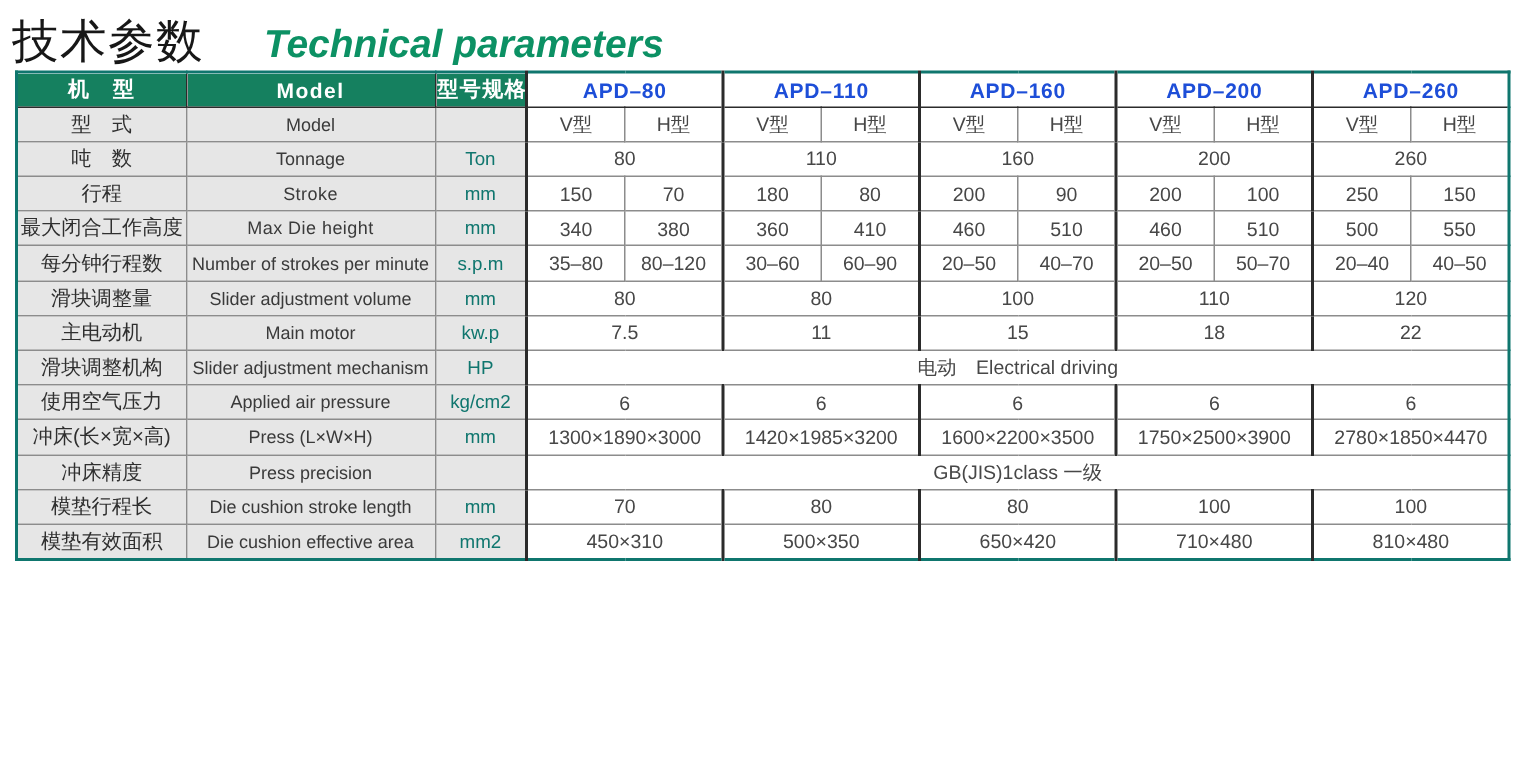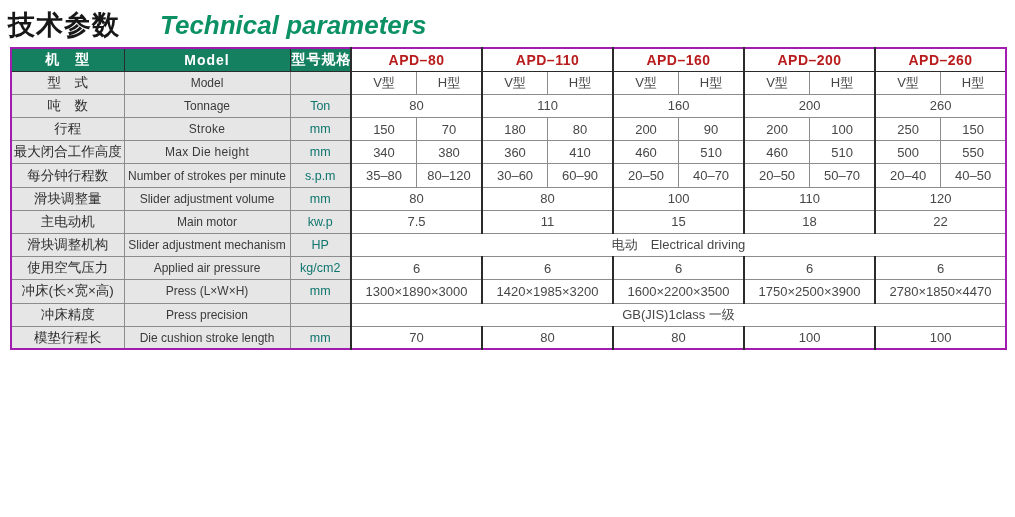--- a/index.html
+++ b/index.html
@@ -6,51 +6,51 @@
   body{
     width:1015px;height:517px;background:#ffffff;
     font-family:"Liberation Sans", sans-serif;
     -webkit-font-smoothing:antialiased;
   }
   .title-row{
     display:flex;align-items:baseline;gap:40px;
     padding:7px 0 0 8px;height:44px;box-sizing:border-box;
   }
   .title-zh{
-    font-size:27px;font-weight:bold;color:#171717;letter-spacing:1px;
+    font-size:31px;font-weight:normal;color:#171717;letter-spacing:1px;
   }
   .title-en{
     font-size:26px;font-weight:bold;font-style:italic;color:#0c9164;
     letter-spacing:0px;
   }
   table.params{
     border-collapse:collapse;table-layout:fixed;
     margin:3px 0 0 10px;
-    border:2px solid #a21caf;
+    border:2px solid #0f766e;
     width:997px;
   }
   col.c1{width:113px}
   col.c2{width:166px}
   col.c3{width:61px}
   col.cd{width:65.5px}
   td{
     border:1px solid #8c8c8c;
     text-align:center;vertical-align:middle;
     height:23.2px;padding:0 1px;
     font-size:13px;color:#474747;
     white-space:nowrap;overflow:hidden;
     box-sizing:border-box;
   }
   tr.hdr td{
     background:#15805f;color:#ffffff;font-weight:bold;
     font-size:14px;letter-spacing:1px;
     border-color:#2b2b2b;
   }
   tr.hdr td.mh{
-    background:#ffffff;color:#b91c1c;letter-spacing:0.5px;
+    background:#ffffff;color:#1d4ed8;letter-spacing:0.5px;
   }
   td.lab{background:#e6e6e6;}
   td.lz{font-size:13.5px;color:#2f2f2f;}
   td.le{font-size:12px;color:#3a3a3a;}
   td.lu{font-size:12.5px;color:#0f766e;margin-left:24px;}
   td.g{border-left:2px solid #2b2b2b;}
   td.sp{letter-spacing:0.3px;}
 </style>
 </head>
 <body>
@@ -229,15 +229,25 @@
     <td class="lab lz">模垫行程长</td>
     <td class="lab le">Die cushion stroke length</td>
     <td class="lab lu">mm</td>
     <td class="g" colspan="2">70</td>
     <td class="g" colspan="2">80</td>
     <td class="g" colspan="2">80</td>
     <td class="g" colspan="2">100</td>
     <td class="g" colspan="2">100</td>
   </tr>
 
+  <tr>
+    <td class="lab lz">模垫有效面积</td>
+    <td class="lab le">Die cushion effective area</td>
+    <td class="lab lu">mm2</td>
+    <td class="g" colspan="2">450×310</td>
+    <td class="g" colspan="2">500×350</td>
+    <td class="g" colspan="2">650×420</td>
+    <td class="g" colspan="2">710×480</td>
+    <td class="g" colspan="2">810×480</td>
+  </tr>
 
   </tbody>
 </table>
 
 </body></html>

